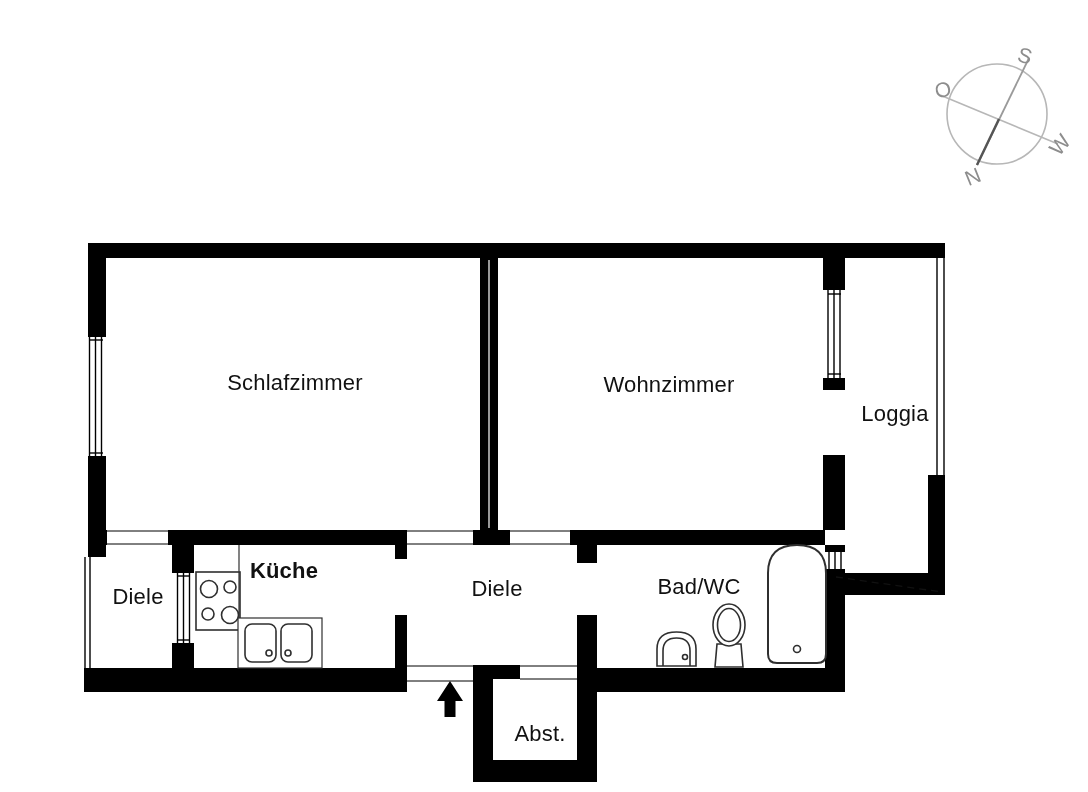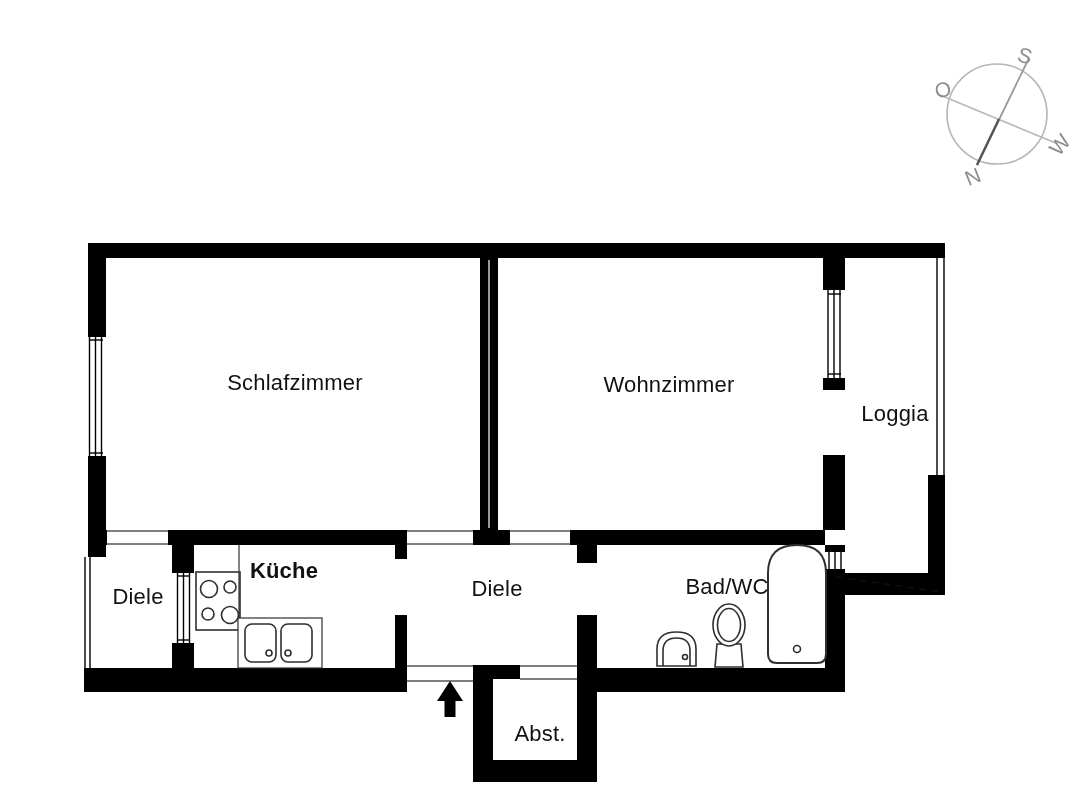--- a/index.html
+++ b/index.html
@@ -199,21 +199,21 @@
       </g>
     </g>
   </svg>
 
   <div class="room-label" style="left:295px;top:383px;">Schlafzimmer</div>
   <div class="room-label" style="left:669px;top:385px;">Wohnzimmer</div>
   <div class="room-label" style="left:895px;top:414px;text-align:right;">Loggia</div>
   <div class="room-label" style="left:138px;top:597px;">Diele</div>
   <div class="room-label" style="left:284px;top:571px;font-weight:bold;">Küche</div>
   <div class="room-label" style="left:497px;top:589px;">Diele</div>
-  <div class="room-label" style="left:699px;top:587px;margin-left:28px;">Bad/WC</div>
+  <div class="room-label" style="left:699px;top:587px;">Bad/WC</div>
   <div class="room-label" style="left:540px;top:734px;">Abst.</div>
 
   <div class="compass-letter rot-s" style="left:1025px;top:56px;">S</div>
   <div class="compass-letter rot-o" style="left:943px;top:90px;">O</div>
   <div class="compass-letter rot-w" style="left:1060px;top:145px;">W</div>
   <div class="compass-letter rot-n" style="left:973px;top:177px;">N</div>
 
 </div>
 
 </body></html>

